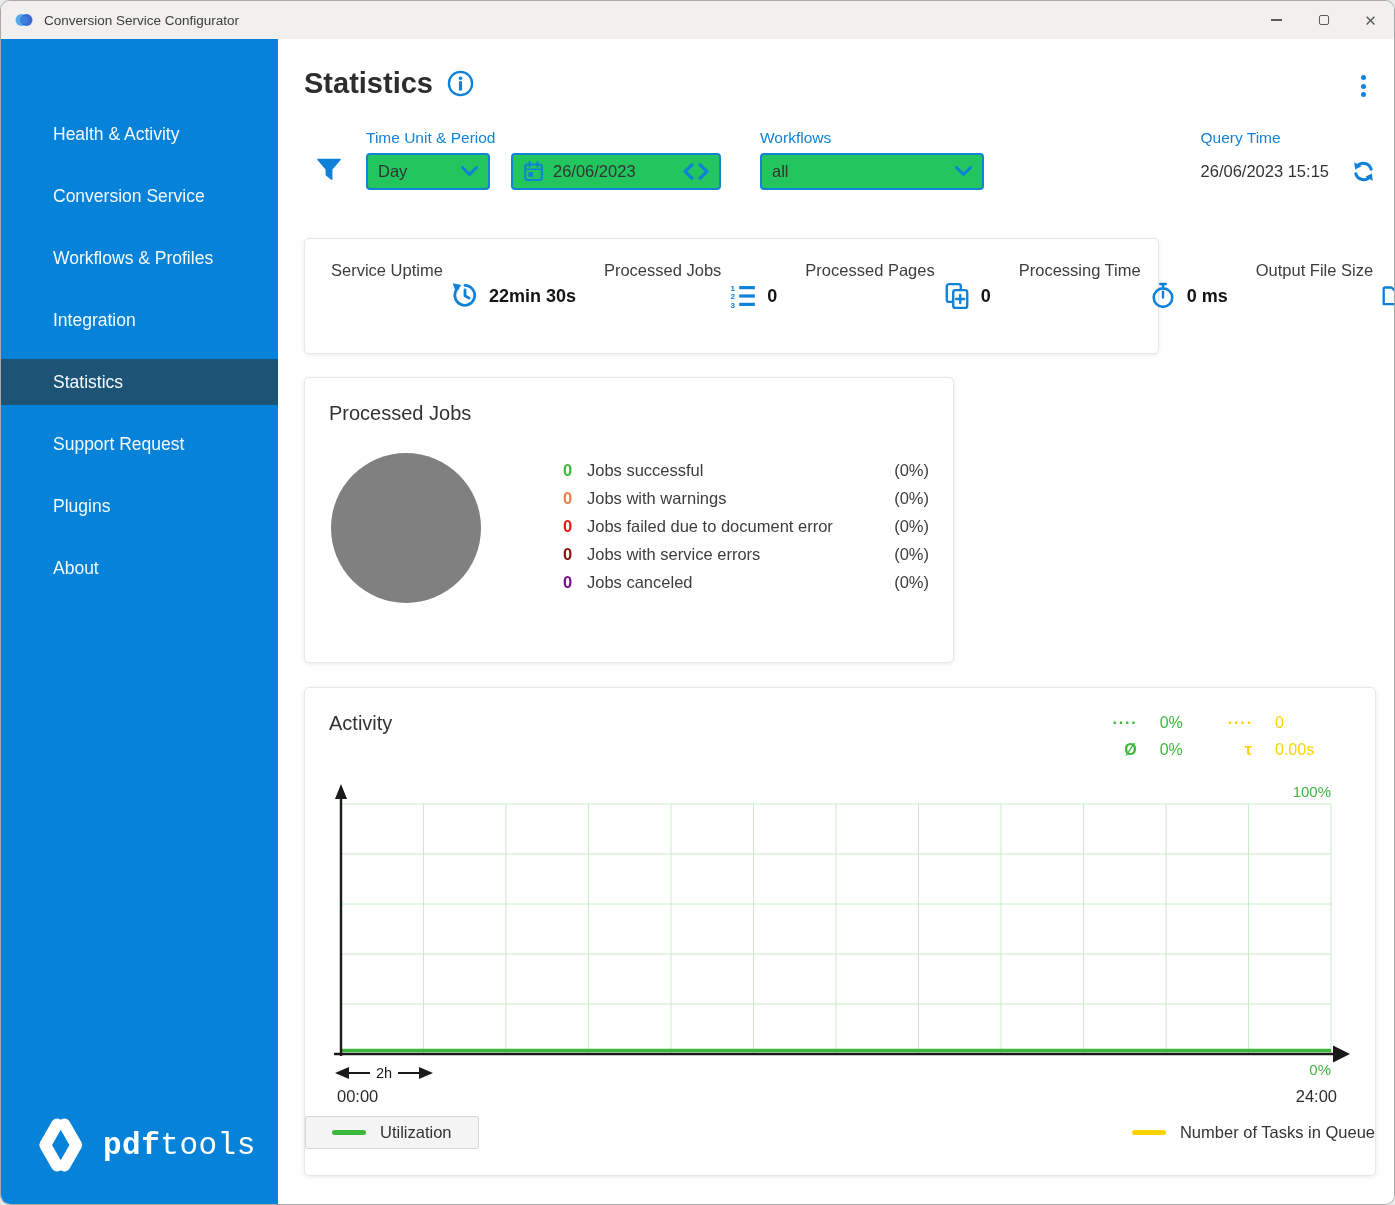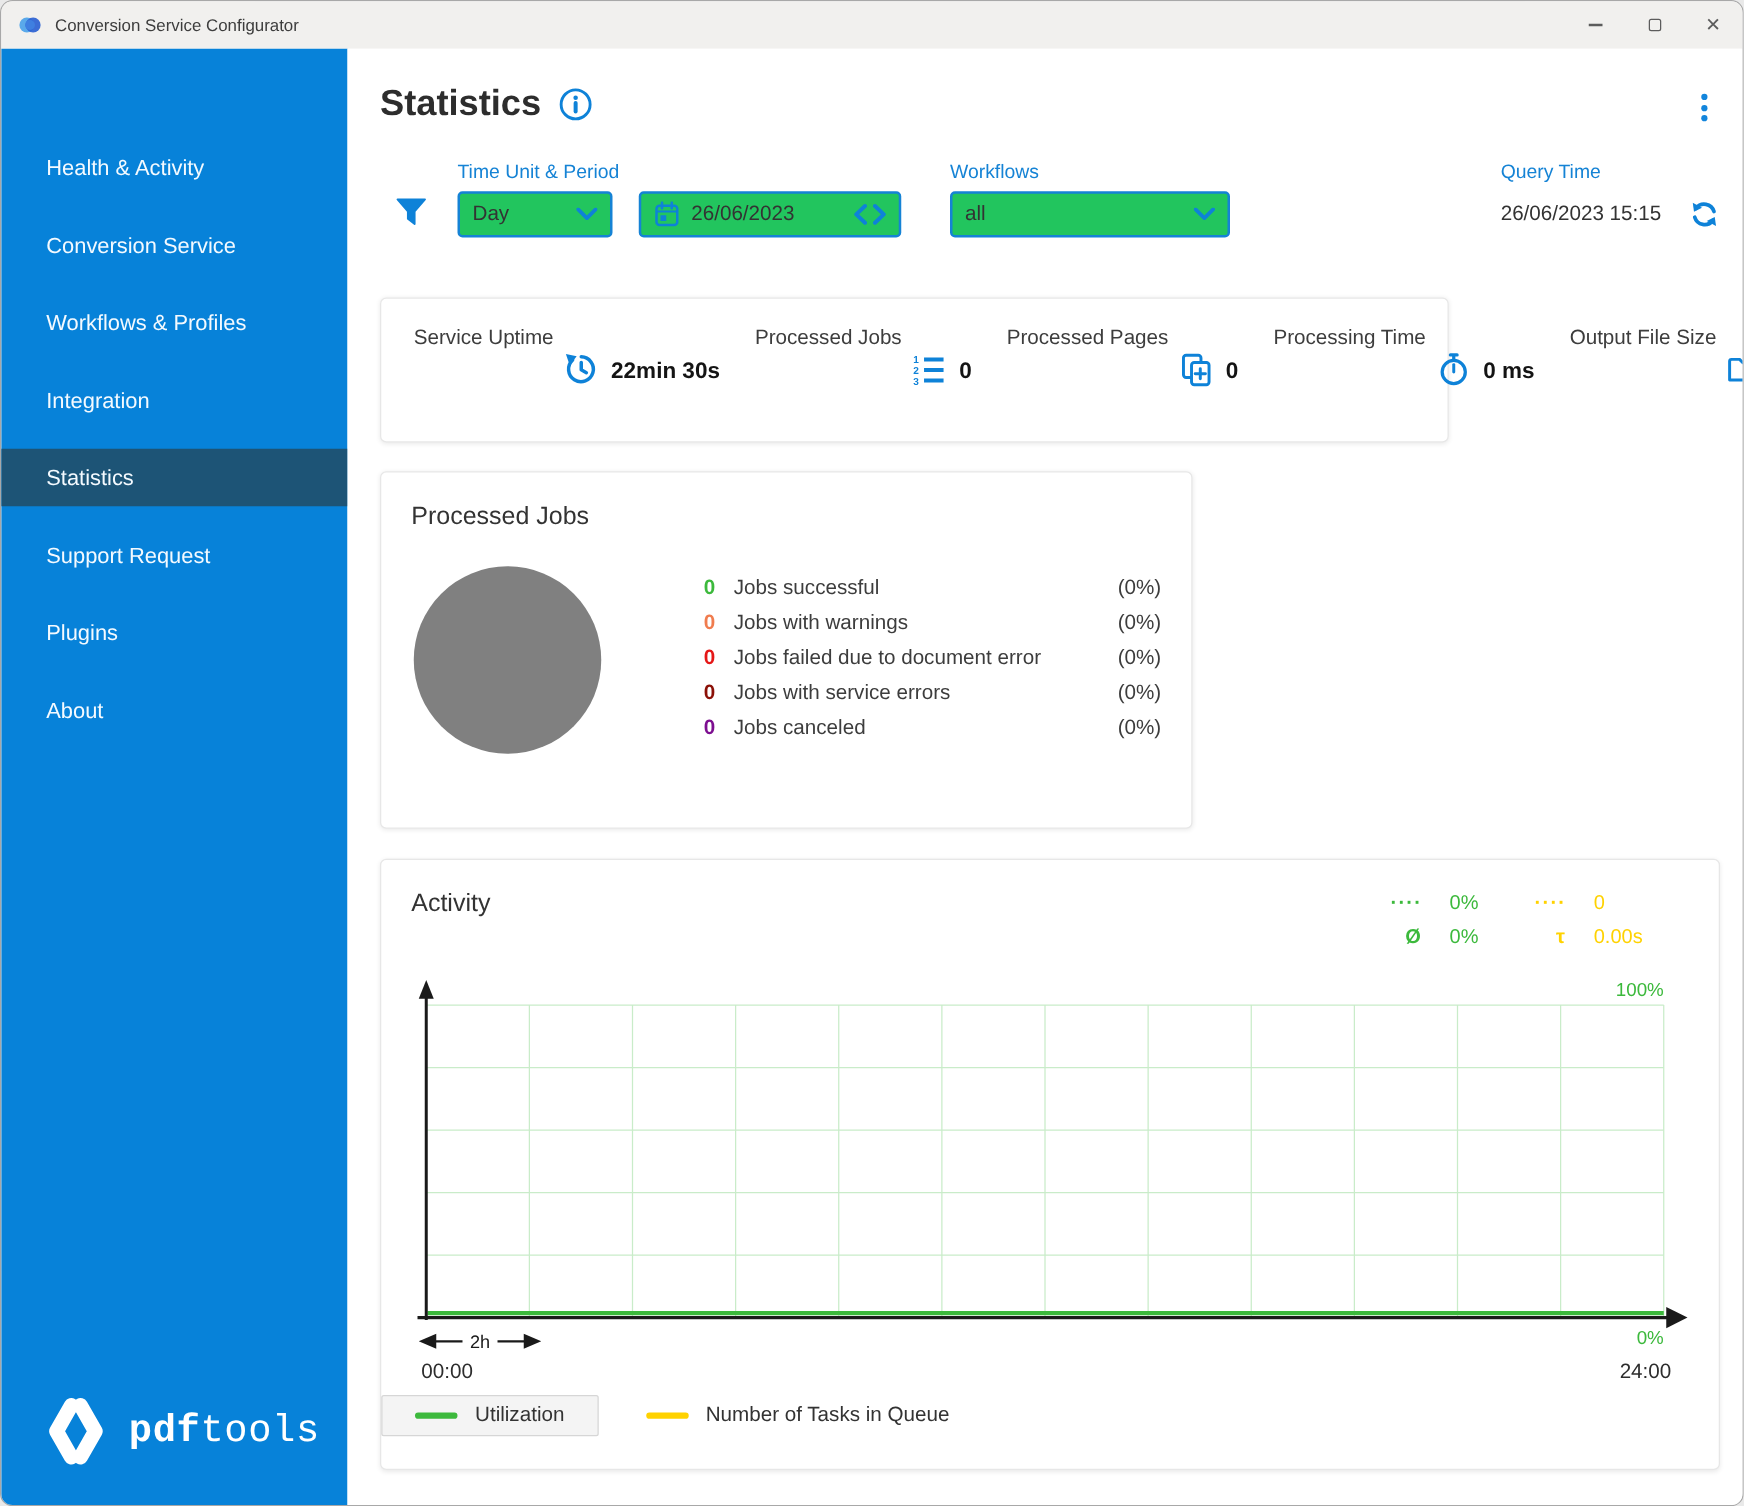--- a/index.html
+++ b/index.html
@@ -17,21 +17,21 @@
   .glyph-max { width:10px; height:10px; border:1.4px solid #5c5c5c; border-radius:2px; display:block; }
   .glyph-close { font-size:15px; line-height:1; }
 
   
   .body-row { display:flex; height:1167px; }
   .sidebar { position:relative; width:277px; background:#0782d9; flex:none; }
   .main { position:relative; flex:1; background:#ffffff; }
 
   
   .nav { padding-top:72px; }
-  .nav-item { height:46px; line-height:46px; padding-left:36px; margin-bottom:16px;
+  .nav-item { height:46px; line-height:46px; padding-left:52px; margin-bottom:16px;
               color:#f4faff; font-size:17.5px; cursor:pointer; }
   .nav-item.selected { background:#1d5476; }
   .logo { position:absolute; left:28px; bottom:30px; display:flex; align-items:center; }
   .logo svg { width:62px; height:62px; }
   .logo .wordmark { margin-left:12px; color:#ffffff; font-size:31px; letter-spacing:.5px;font-family:Liberation Mono, monospace; }
   .logo .wordmark b { font-weight:700; }
 
   
   .page-header { position:absolute; top:28px; left:26px; display:flex; align-items:center; gap:14px; }
   .page-title { font-size:29px; font-weight:600; color:#2d2d2d; }
@@ -80,21 +80,21 @@
   
   .activity-card { top:648px; left:26px; width:1072px; height:489px; padding:24px; }
   .act-stats { position:absolute; top:26px; right:42px; display:grid;
                grid-template-columns:auto 46px auto 58px; column-gap:22px; row-gap:9px;
                font-size:16px; align-items:center; }
   .as-sym { justify-self:end; font-weight:700; letter-spacing:1px; }
   .c-green { color:#3cb93c; }
   .c-yellow { color:#ffd200; }
   .chart-wrap { position:absolute; top:94px; left:24px; }
   .act-legend { position:absolute; top:428px; left:0; width:100%; display:flex;
-                justify-content:flex-start; align-items:center; gap:38px; }
+                justify-content:space-between; align-items:center; gap:38px; }
   .leg-item { display:flex; align-items:center; gap:14px; font-size:16.5px; color:#333; cursor:pointer; }
   .leg-chip { border:1px solid #d6d6d6; background:#f4f4f4; padding:6px 26px; border-radius:2px; }
   .swatch { width:34px; height:5px; border-radius:2.5px; display:block; }
 
   svg { display:block; }
 </style>
 </head>
 <body>
 
 <div class="window">

